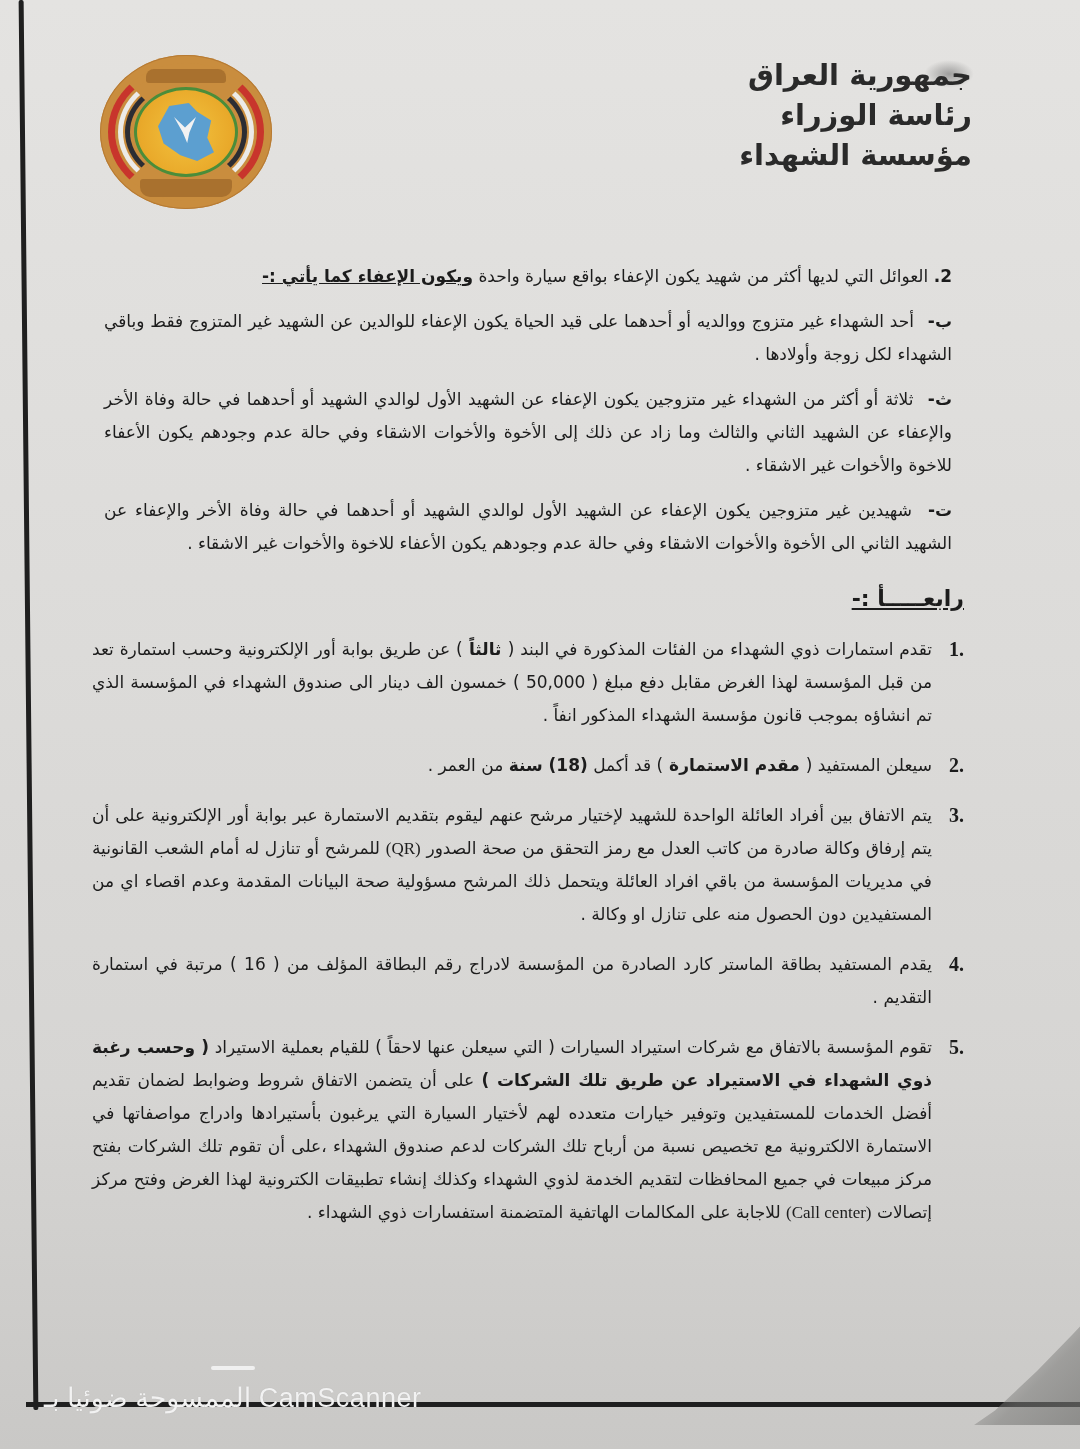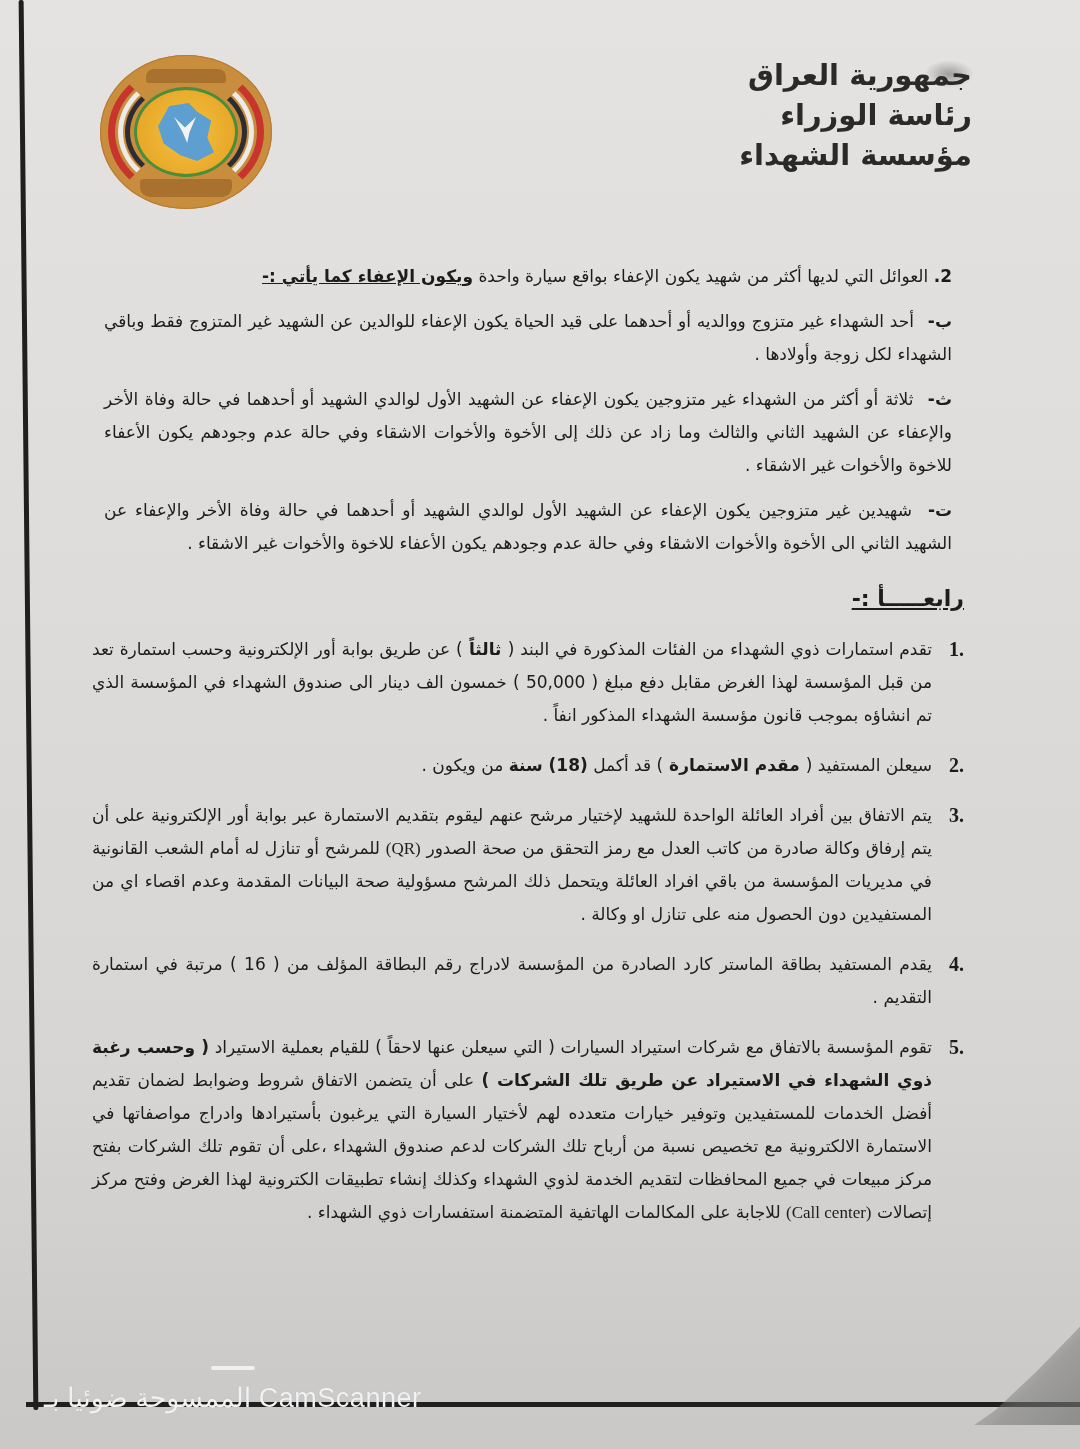--- a/index.html
+++ b/index.html
@@ -286,21 +286,21 @@
 
     <div class="section-title">رابعـــــأ :-</div>
 
     <p class="numbered">
       <span class="num">1.</span>
       <span>تقدم استمارات ذوي الشهداء من الفئات المذكورة في البند (</span><span class="bold"> ثالثاً </span><span>) عن طريق بوابة أور الإلكترونية وحسب استمارة تعد من قبل المؤسسة لهذا الغرض مقابل دفع مبلغ ( 50,000 ) خمسون الف دينار الى صندوق الشهداء في المؤسسة الذي تم انشاؤه بموجب قانون مؤسسة الشهداء المذكور انفاً .</span>
     </p>
 
     <p class="numbered">
       <span class="num">2.</span>
-      <span>سيعلن المستفيد (</span><span class="bold"> مقدم الاستمارة </span><span>) قد أكمل </span><span class="bold">(18) سنة</span><span> من ويكون .</span>
+      <span>سيعلن المستفيد (</span><span class="bold"> مقدم الاستمارة </span><span>) قد أكمل </span><span class="bold">(18) سنة</span><span> من العمر .</span>
     </p>
 
     <p class="numbered">
       <span class="num">3.</span>
       <span>يتم الاتفاق بين أفراد العائلة الواحدة للشهيد لإختيار مرشح عنهم ليقوم بتقديم الاستمارة عبر بوابة أور الإلكترونية على أن يتم إرفاق وكالة صادرة من كاتب العدل مع رمز التحقق من صحة الصدور </span><span class="ltr-inline">(QR)</span><span> للمرشح أو تنازل له أمام الشعب القانونية في مديريات المؤسسة من باقي افراد العائلة ويتحمل ذلك المرشح مسؤولية صحة البيانات المقدمة وعدم اقصاء اي من المستفيدين دون الحصول منه على تنازل او وكالة .</span>
     </p>
 
     <p class="numbered">
       <span class="num">4.</span>
       <span>يقدم المستفيد بطاقة الماستر كارد الصادرة من المؤسسة لادراج رقم البطاقة المؤلف من ( 16 ) مرتبة في استمارة التقديم .</span>

